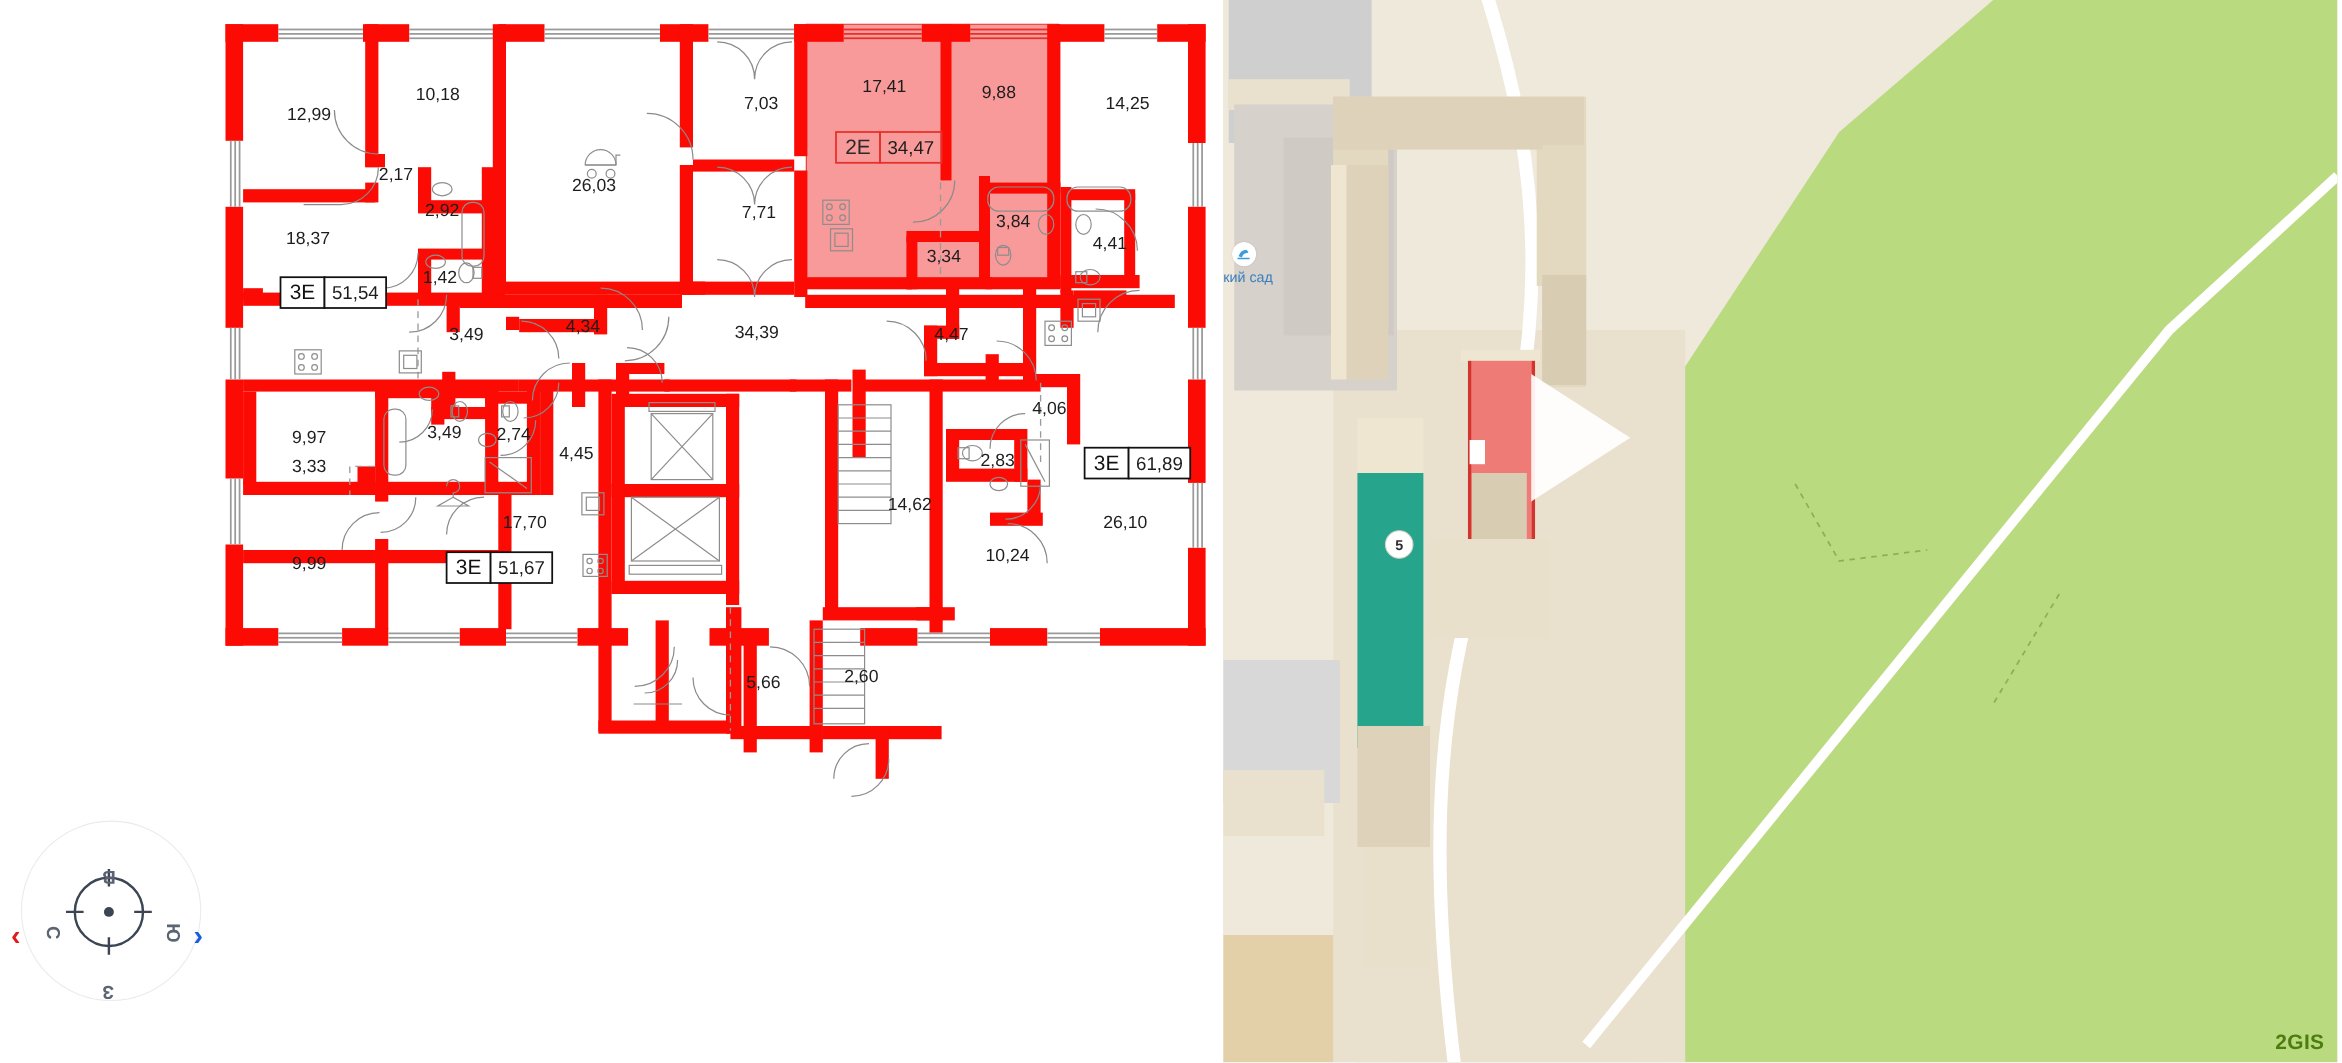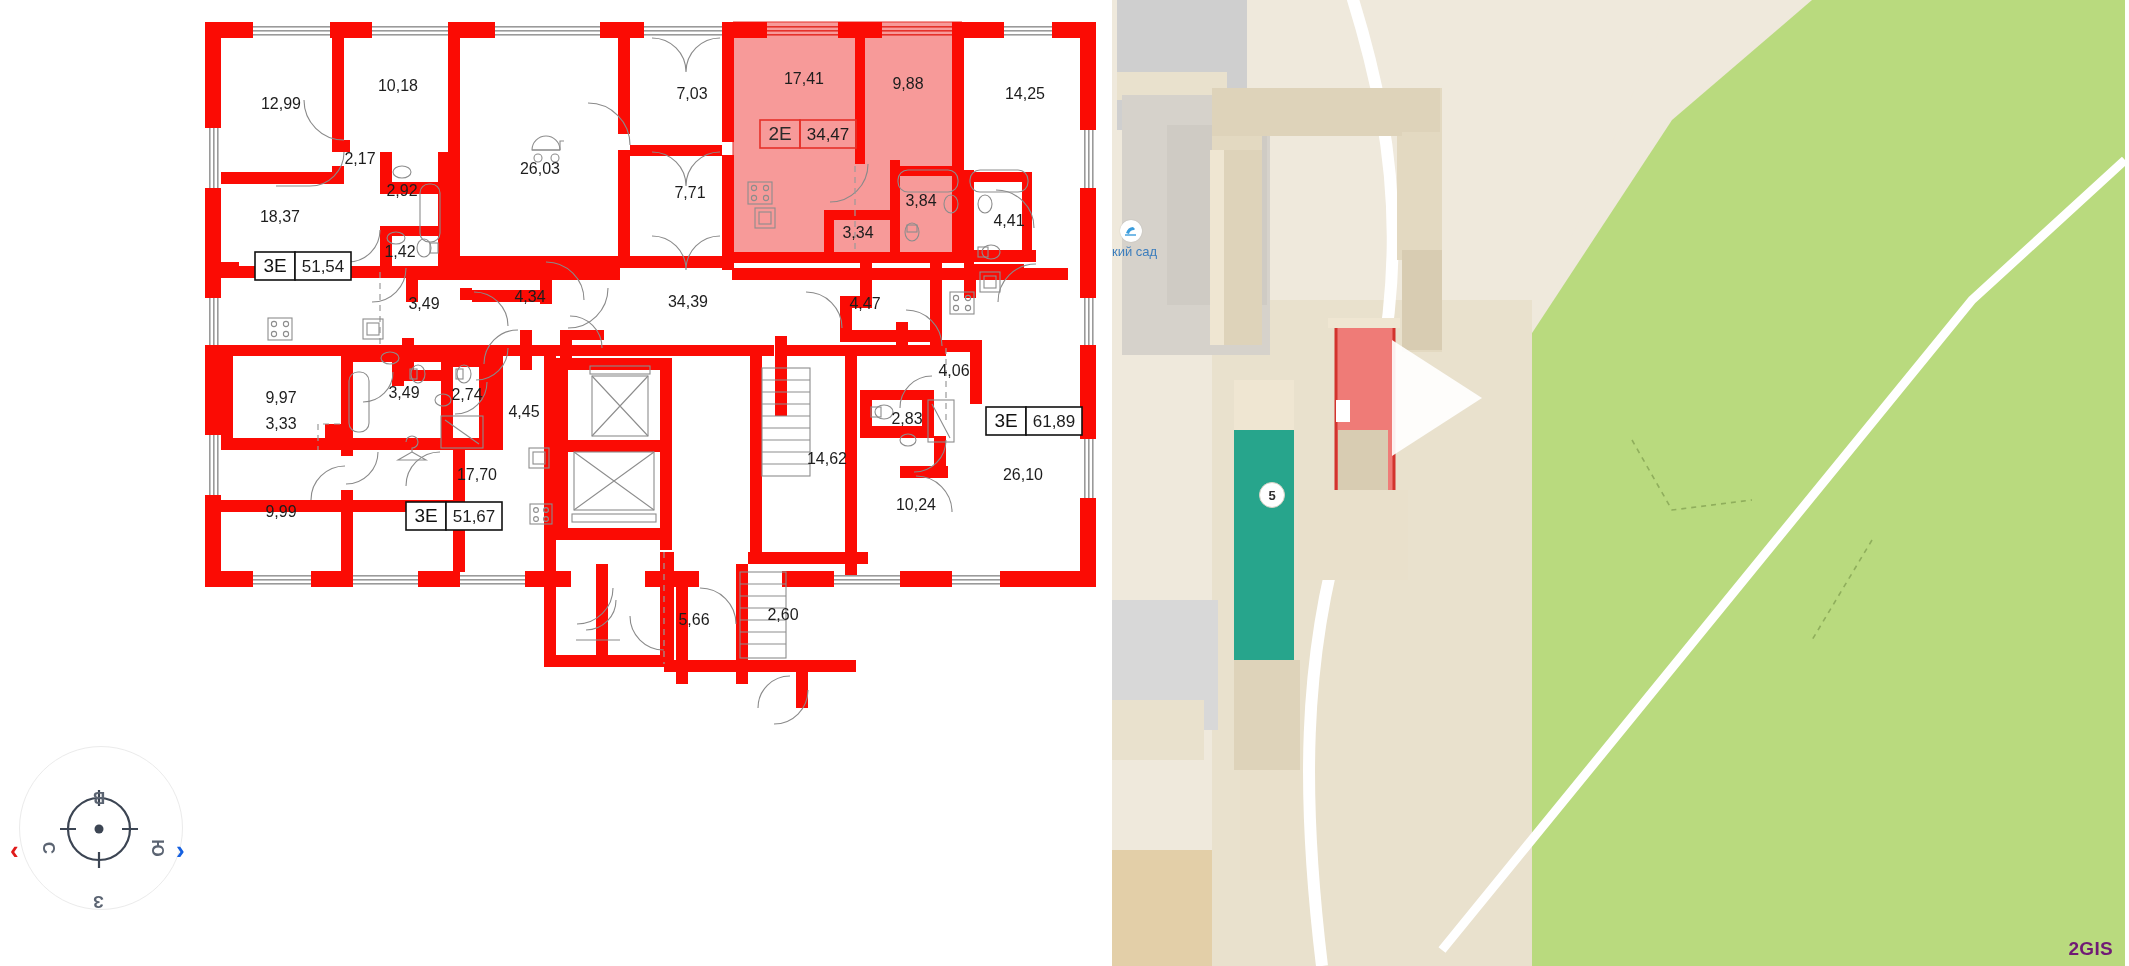--- a/index.html
+++ b/index.html
@@ -21,21 +21,21 @@
   
   #mappanel {
     position:absolute; left:1112px; top:0; width:1013px; height:966px;
     background:#efe9dc; overflow:hidden;padding-left:39px;
   }
   #mapsvg { position:absolute; left:0; top:0; }
 
   .gis-logo {
     position:absolute; right:12px; bottom:6px;
     font-family:"Liberation Sans", sans-serif;
-    font-size:19px; font-weight:bold; color:#701a75;
+    font-size:19px; font-weight:bold; color:#4d7c0f;
     letter-spacing:0.3px;
   }
 
   .poi-label {
     position:absolute;
     font-family:"Liberation Sans", sans-serif;
     font-size:13px; color:#3b7dbd;
     white-space:nowrap;
   }
   .poi-pin {

